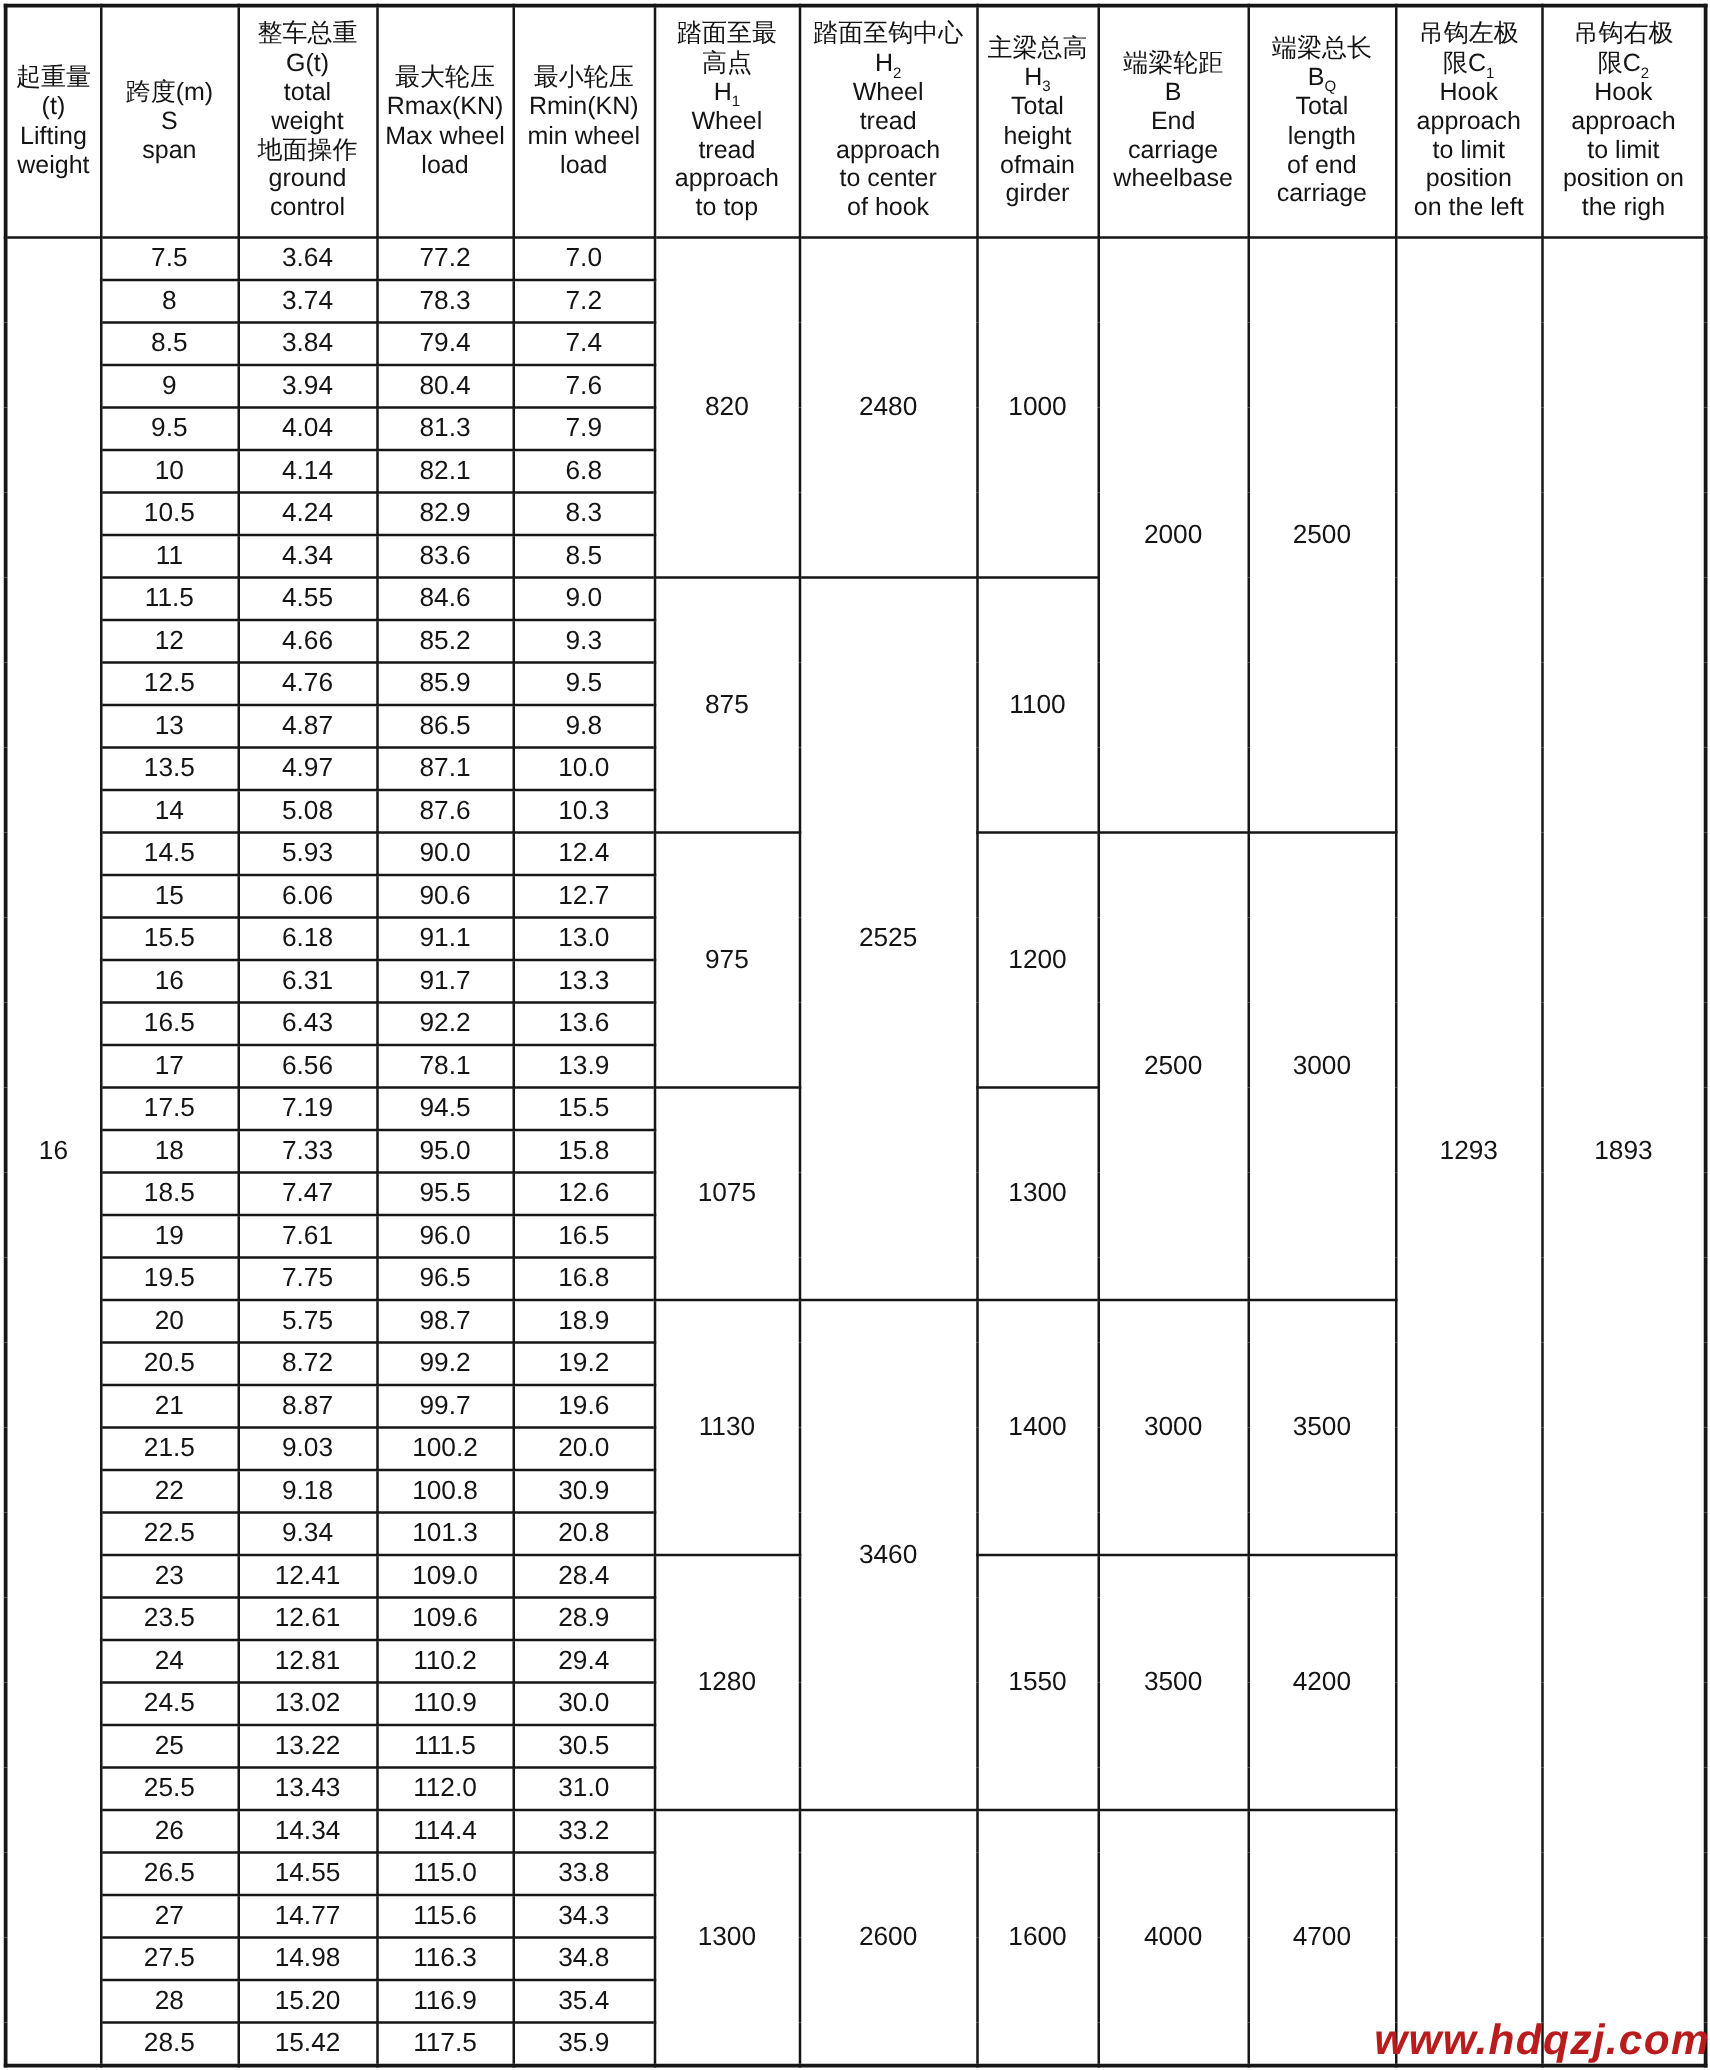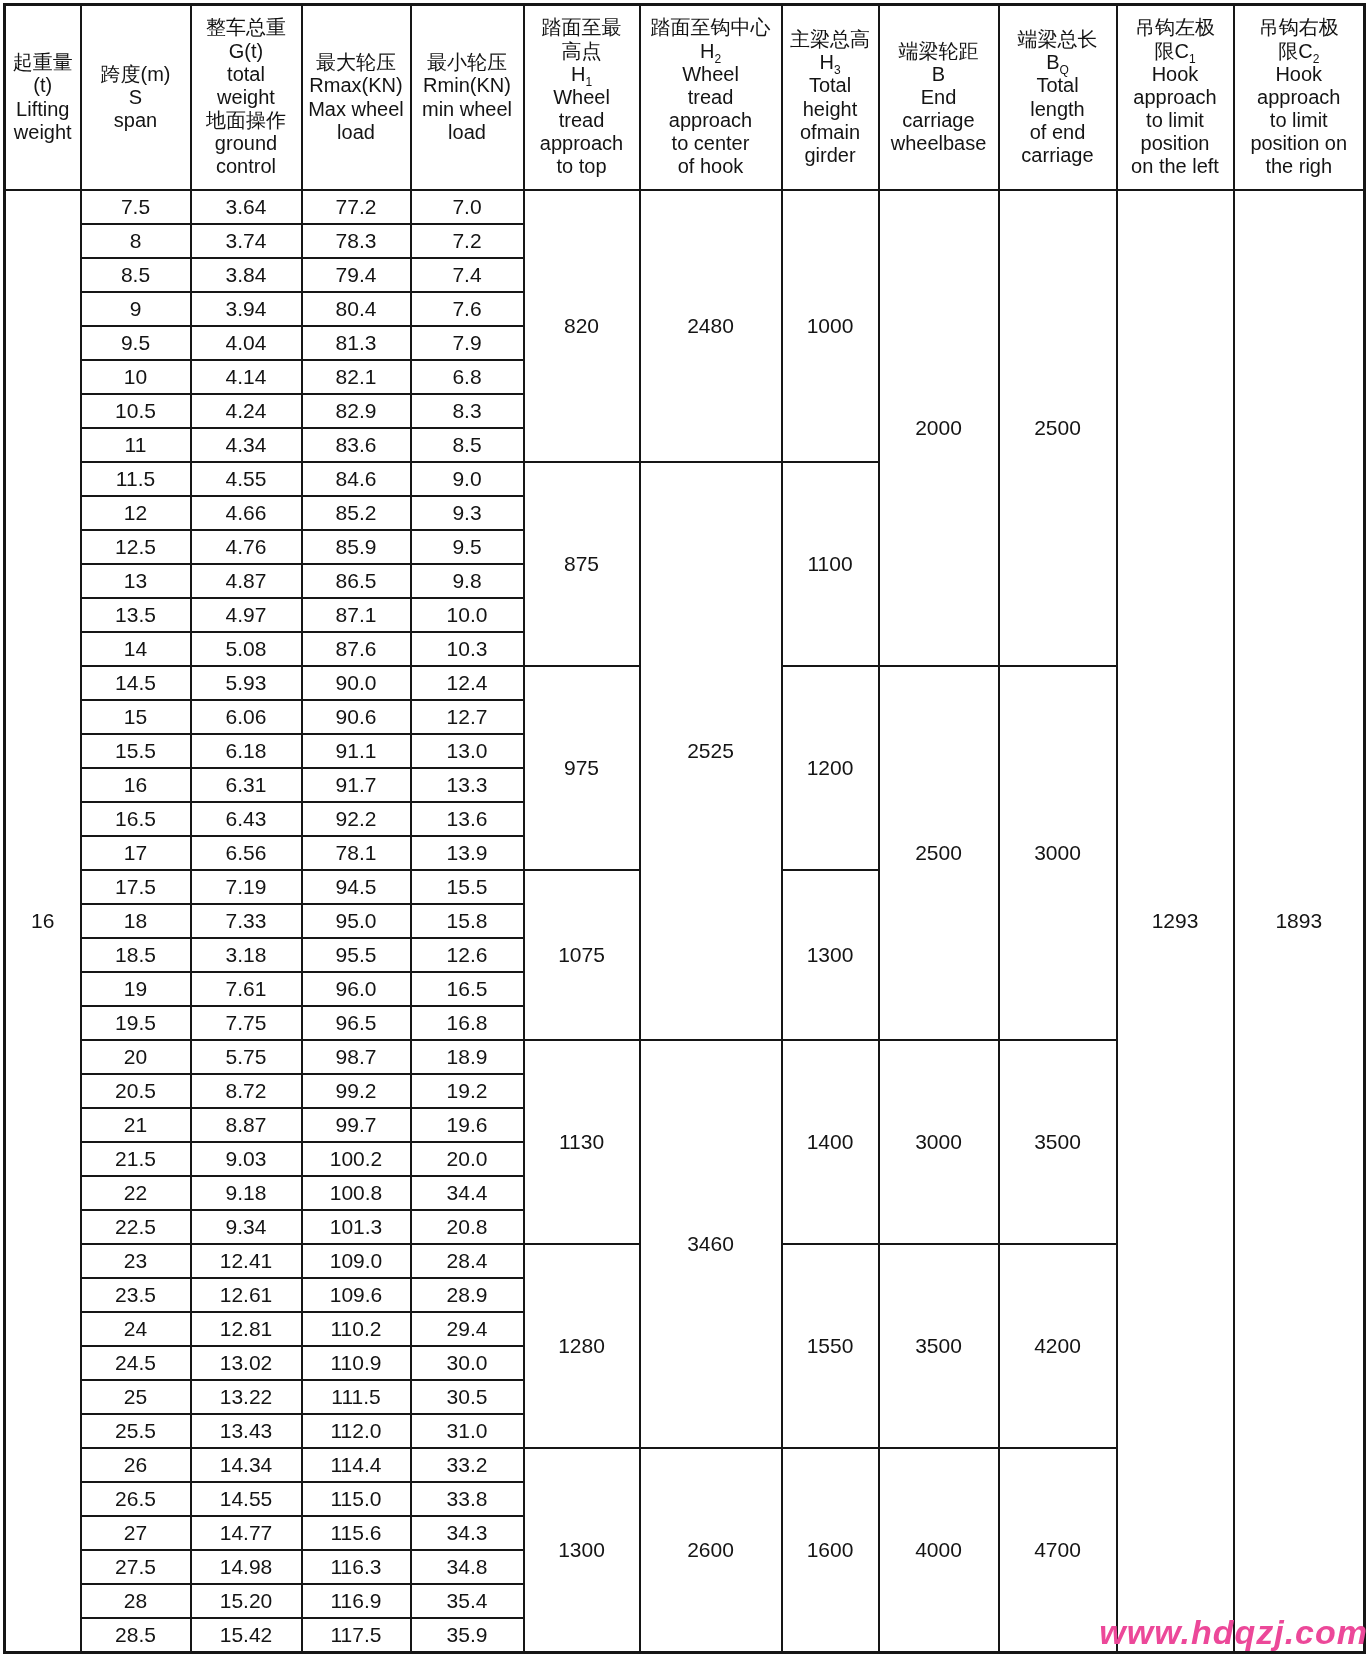--- a/index.html
+++ b/index.html
@@ -209,21 +209,21 @@
           <td rowspan="5">1300</td>
         </tr>
         <tr>
           <td>18</td>
           <td>7.33</td>
           <td>95.0</td>
           <td>15.8</td>
         </tr>
         <tr>
           <td>18.5</td>
-          <td>3.18</td>
+          <td>7.47</td>
           <td>95.5</td>
           <td>12.6</td>
         </tr>
         <tr>
           <td>19</td>
           <td>7.61</td>
           <td>96.0</td>
           <td>16.5</td>
         </tr>
         <tr>
@@ -258,21 +258,21 @@
         <tr>
           <td>21.5</td>
           <td>9.03</td>
           <td>100.2</td>
           <td>20.0</td>
         </tr>
         <tr>
           <td>22</td>
           <td>9.18</td>
           <td>100.8</td>
-          <td>34.4</td>
+          <td>30.9</td>
         </tr>
         <tr>
           <td>22.5</td>
           <td>9.34</td>
           <td>101.3</td>
           <td>20.8</td>
         </tr>
         <tr>
           <td>23</td>
           <td>12.41</td>
@@ -349,14 +349,14 @@
           <td>35.4</td>
         </tr>
         <tr>
           <td>28.5</td>
           <td>15.42</td>
           <td>117.5</td>
           <td>35.9</td>
         </tr>
       </tbody>
   </table>
-  <div class="watermark" style="color: #ec4899;">www.hdqzj.com</div>
+  <div class="watermark" style="color: #b91c1c;">www.hdqzj.com</div>
 </div>
 
 </body></html>

